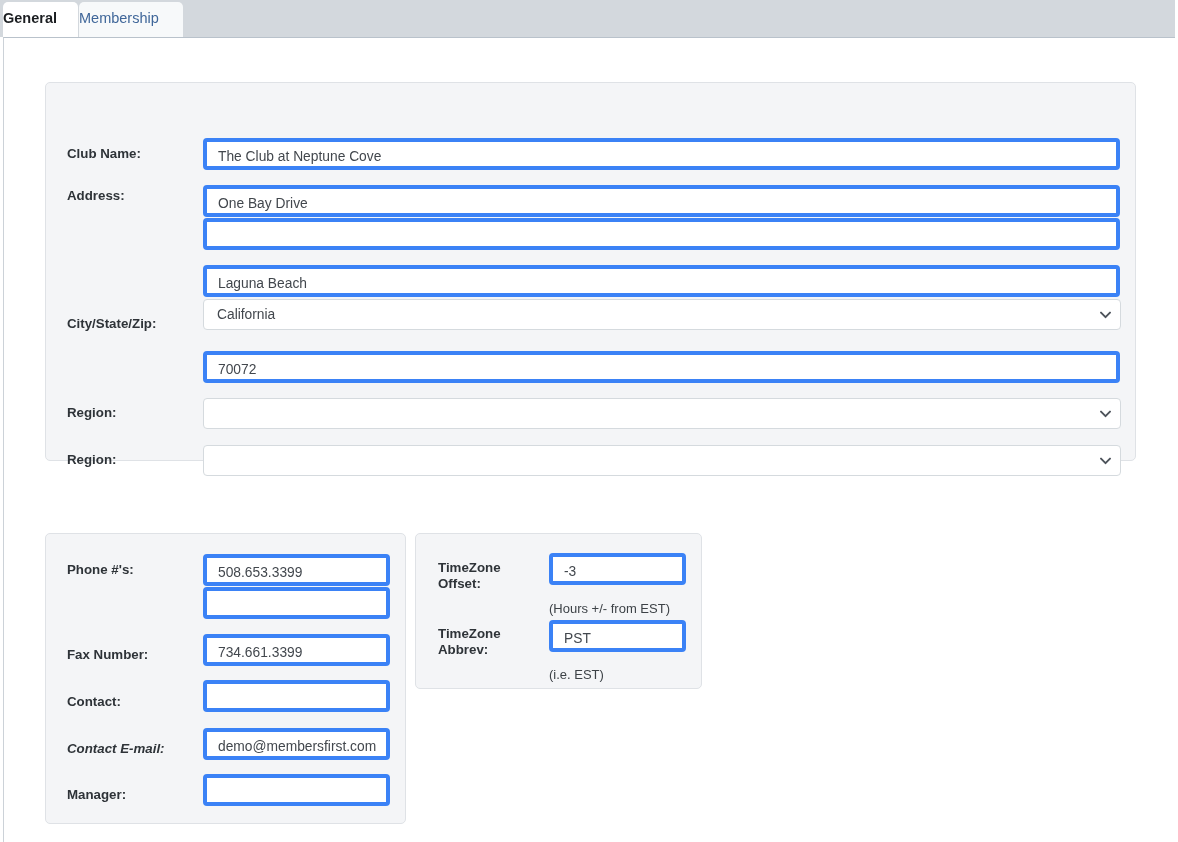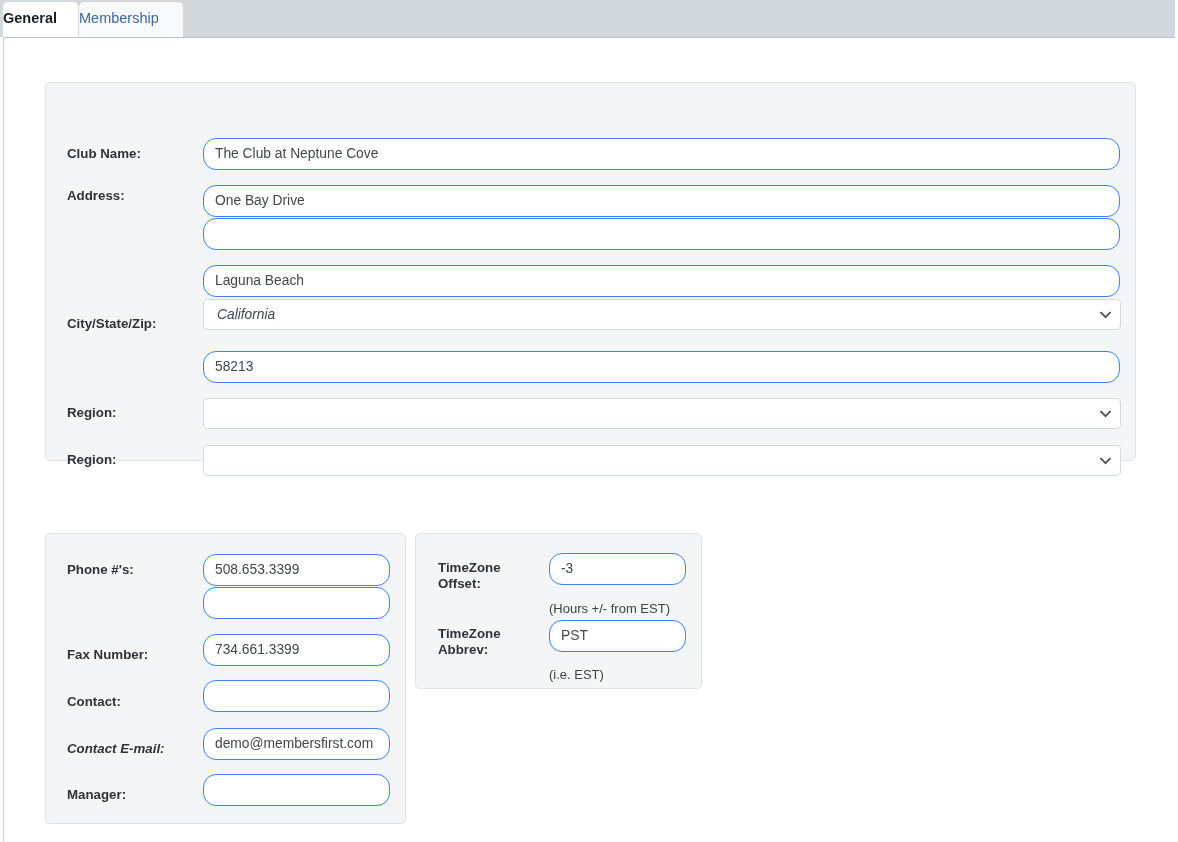--- a/index.html
+++ b/index.html
@@ -80,22 +80,22 @@
     position: absolute;
     font-size: 13.3px;
     font-weight: bold;
     color: #2e3338;
     line-height: 16px;
     white-space: nowrap;
   }
   .txtfield {
     position: absolute;
     background: #ffffff;
-    border: 1px solid #3b82f6;
-    border-radius: 13px;
+    border: 4px solid #3b82f6;
+    border-radius: 4px;
     box-sizing: border-box;
     font-size: 13.8px;
     color: #42474d;
     line-height: 30px;
     padding: 0 0 8px 11px;
     height: 32px;
     overflow: hidden;
     white-space: nowrap;
     cursor: text;
   }
@@ -146,30 +146,30 @@
     <div class="fieldlabel" style="left:21px; top:63px;">Club Name:</div>
     <div class="txtfield" style="left:157px; top:55px; width:917px;">The Club at Neptune Cove</div>
 
     <div class="fieldlabel" style="left:21px; top:105px;">Address:</div>
     <div class="txtfield" style="left:157px; top:102px; width:917px;">One Bay Drive</div>
     <div class="txtfield" style="left:157px; top:135px; width:917px;"></div>
 
     <div class="fieldlabel" style="left:21px; top:233px;">City/State/Zip:</div>
     <div class="txtfield" style="left:157px; top:182px; width:917px;">Laguna Beach</div>
 
-    <div class="selfield" style="left:157px; top:216px; width:918px;font-style:italic;">
+    <div class="selfield" style="left:157px; top:216px; width:918px;">
       <span>California</span>
       <span class="chev">
         <svg width="11" height="8" viewBox="0 0 11 8" aria-hidden="true">
           <path d="M1 1.6 L5.5 6.2 L10 1.6" fill="none" stroke="#4c525a" stroke-width="1.9" stroke-linecap="round" stroke-linejoin="round"></path>
         </svg>
       </span>
     </div>
 
-    <div class="txtfield" style="left:157px; top:268px; width:917px;">58213</div>
+    <div class="txtfield" style="left:157px; top:268px; width:917px;">70072</div>
 
     <div class="fieldlabel" style="left:21px; top:322px;">Region:</div>
     <div class="selfield" style="left:157px; top:315px; width:918px;">
       <span></span>
       <span class="chev">
         <svg width="11" height="8" viewBox="0 0 11 8" aria-hidden="true">
           <path d="M1 1.6 L5.5 6.2 L10 1.6" fill="none" stroke="#4c525a" stroke-width="1.9" stroke-linecap="round" stroke-linejoin="round"></path>
         </svg>
       </span>
     </div>

